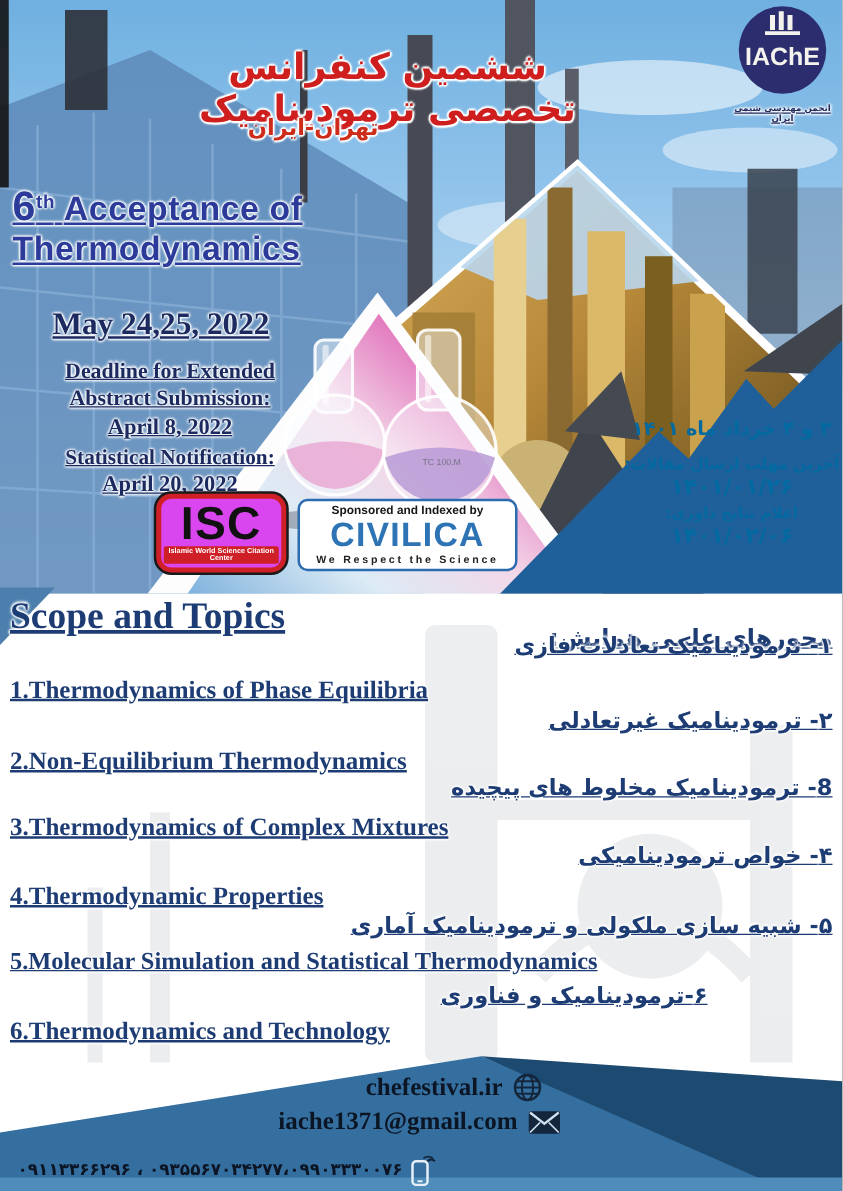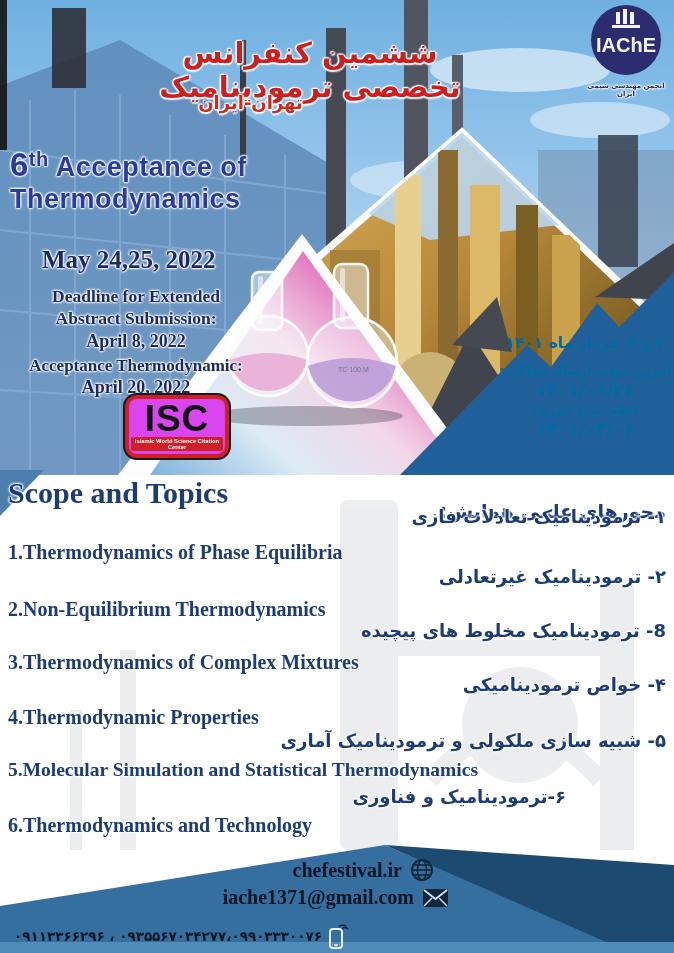--- a/index.html
+++ b/index.html
@@ -4,34 +4,34 @@
 <style>
   html,body{margin:0;padding:0;background:#888;}
   .poster{position:relative;width:674px;height:953px;overflow:hidden;background:#fff;
           font-family:"Liberation Sans",sans-serif;}
   .abs{position:absolute;}
   
   .sky{left:0;top:0;width:674px;height:475px;
        background:linear-gradient(180deg,#6fb0e0 0%,#8fc2ea 30%,#b5d7f0 60%,#d8eaf6 100%);}
   .edge-strip{left:0;top:0;width:7px;height:150px;background:#141414;opacity:.9;}
   
-  .glow{text-shadow:1px 0 2px #fff,-1px 0 2px #fff,0 1px 2px #fff,0 -1px 2px #fff;}
+  .glow{text-shadow:1px 0 2px #fff,-1px 0 2px #fff,0 1px 2px #fff,0 -1px 2px #fff;text-decoration:underline;}
   .glow2{text-shadow:1.5px 0 1.5px #fff,-1.5px 0 1.5px #fff,0 1.5px 1.5px #fff,0 -1.5px 1.5px #fff,
          1px 1px 1px #fff,-1px -1px 1px #fff;}
   .rtl{direction:rtl;}
   .fa{font-family:"DejaVu Sans",sans-serif;}
   
   .title-fa{left:125px;top:36px;width:370px;text-align:center;font-size:29px;font-weight:800;
             color:#ce1e1e;}
   .loc-fa{left:193px;top:92px;width:115px;text-align:center;font-size:18px;font-weight:800;color:#ce2c1a;}
   .logo-wrap{left:583px;top:4px;width:86px;text-align:center;}
   .logo-cap{margin-top:2px;font-size:7px;font-weight:700;color:#232a5e;}
   .en1{left:10px;top:146px;font-weight:800;font-size:27px;color:#2c3b99;letter-spacing:.5px;}
   .en1 .num{font-size:33px;}
-  .en1 sup{font-size:20px;}
+  .en1 sup{font-size:15px;}
   .en2{left:10px;top:184px;font-weight:800;font-size:27px;color:#2c3b99;letter-spacing:.5px;}
   .en3{left:148px;top:220px;font-weight:800;font-size:23px;color:#c54420;}
   
   .serif{font-family:"Liberation Serif",serif;font-weight:700;color:#1c2a60;}
   .date-en{left:42px;top:246px;font-size:25px;}
   .dl{left:10px;width:252px;text-align:center;font-size:17.5px;}
   .dl1{top:286px;} .dl2{top:308px;} .dl3{top:331px;font-size:18px;}
   .ac1{top:356px;font-size:17px;} .ac2{top:377px;font-size:18px;}
   
   .btxt{left:498px;width:175px;text-align:center;color:#0369a1;font-weight:800;}
@@ -184,32 +184,37 @@
   <div class="abs en1 glow">
     <span class="num">6</span><sup>th</sup>
     <span>Acceptance of</span>
   </div>
   <div class="abs en2 glow">Thermodynamics</div>
 
   <div class="abs serif date-en glow">May 24,25, 2022</div>
   <div class="abs serif dl dl1 glow">Deadline for Extended</div>
   <div class="abs serif dl dl2 glow">Abstract Submission:</div>
   <div class="abs serif dl dl3 glow">April 8, 2022</div>
-  <div class="abs serif dl ac1 glow">Acceptance Thermodynamic:</div>
+  <div class="abs serif dl ac1 glow">Statistical Notification:</div>
   <div class="abs serif dl ac2 glow">April 20, 2022</div>
 
   <div class="abs btxt b1 fa rtl">۳ و ۴ خرداد ماه ۱۴۰۱</div>
   <div class="abs btxt b2 fa rtl">آخرین مهلت ارسال مقالات:</div>
   <div class="abs btxt b3 fa rtl">۱۴۰۱/۰۱/۲۶</div>
   <div class="abs btxt b4 fa rtl">اعلام نتایج داوری:</div>
   <div class="abs btxt b5 fa rtl">۱۴۰۱/۰۲/۰۶</div>
 
   <div class="abs isc">
     <div class="isc-core">ISC</div>
     <div class="isc-strip">Islamic World Science Citation Center</div>
+  </div>
+  <div class="abs civ">
+    <div class="civ-top">Sponsored and Indexed by</div>
+    <div class="civ-name">CIVILICA</div>
+    <div class="civ-bot">We Respect the Science</div>
   </div>
 
   <svg class="abs" style="left:0;top:470px;" width="674" height="383">
     <g fill="#9aa2ac" opacity=".18">
       <rect x="340" y="30" width="58" height="350" rx="8"></rect>
       <rect x="600" y="110" width="34" height="270"></rect>
       <circle cx="520" cy="255" r="58"></circle>
       <rect x="390" y="170" width="235" height="16" rx="8"></rect>
       <path d="M430,310 q85,-95 170,0" stroke="#9aa2ac" stroke-width="18" fill="none"></path>
       <rect x="120" y="180" width="16" height="200"></rect>

